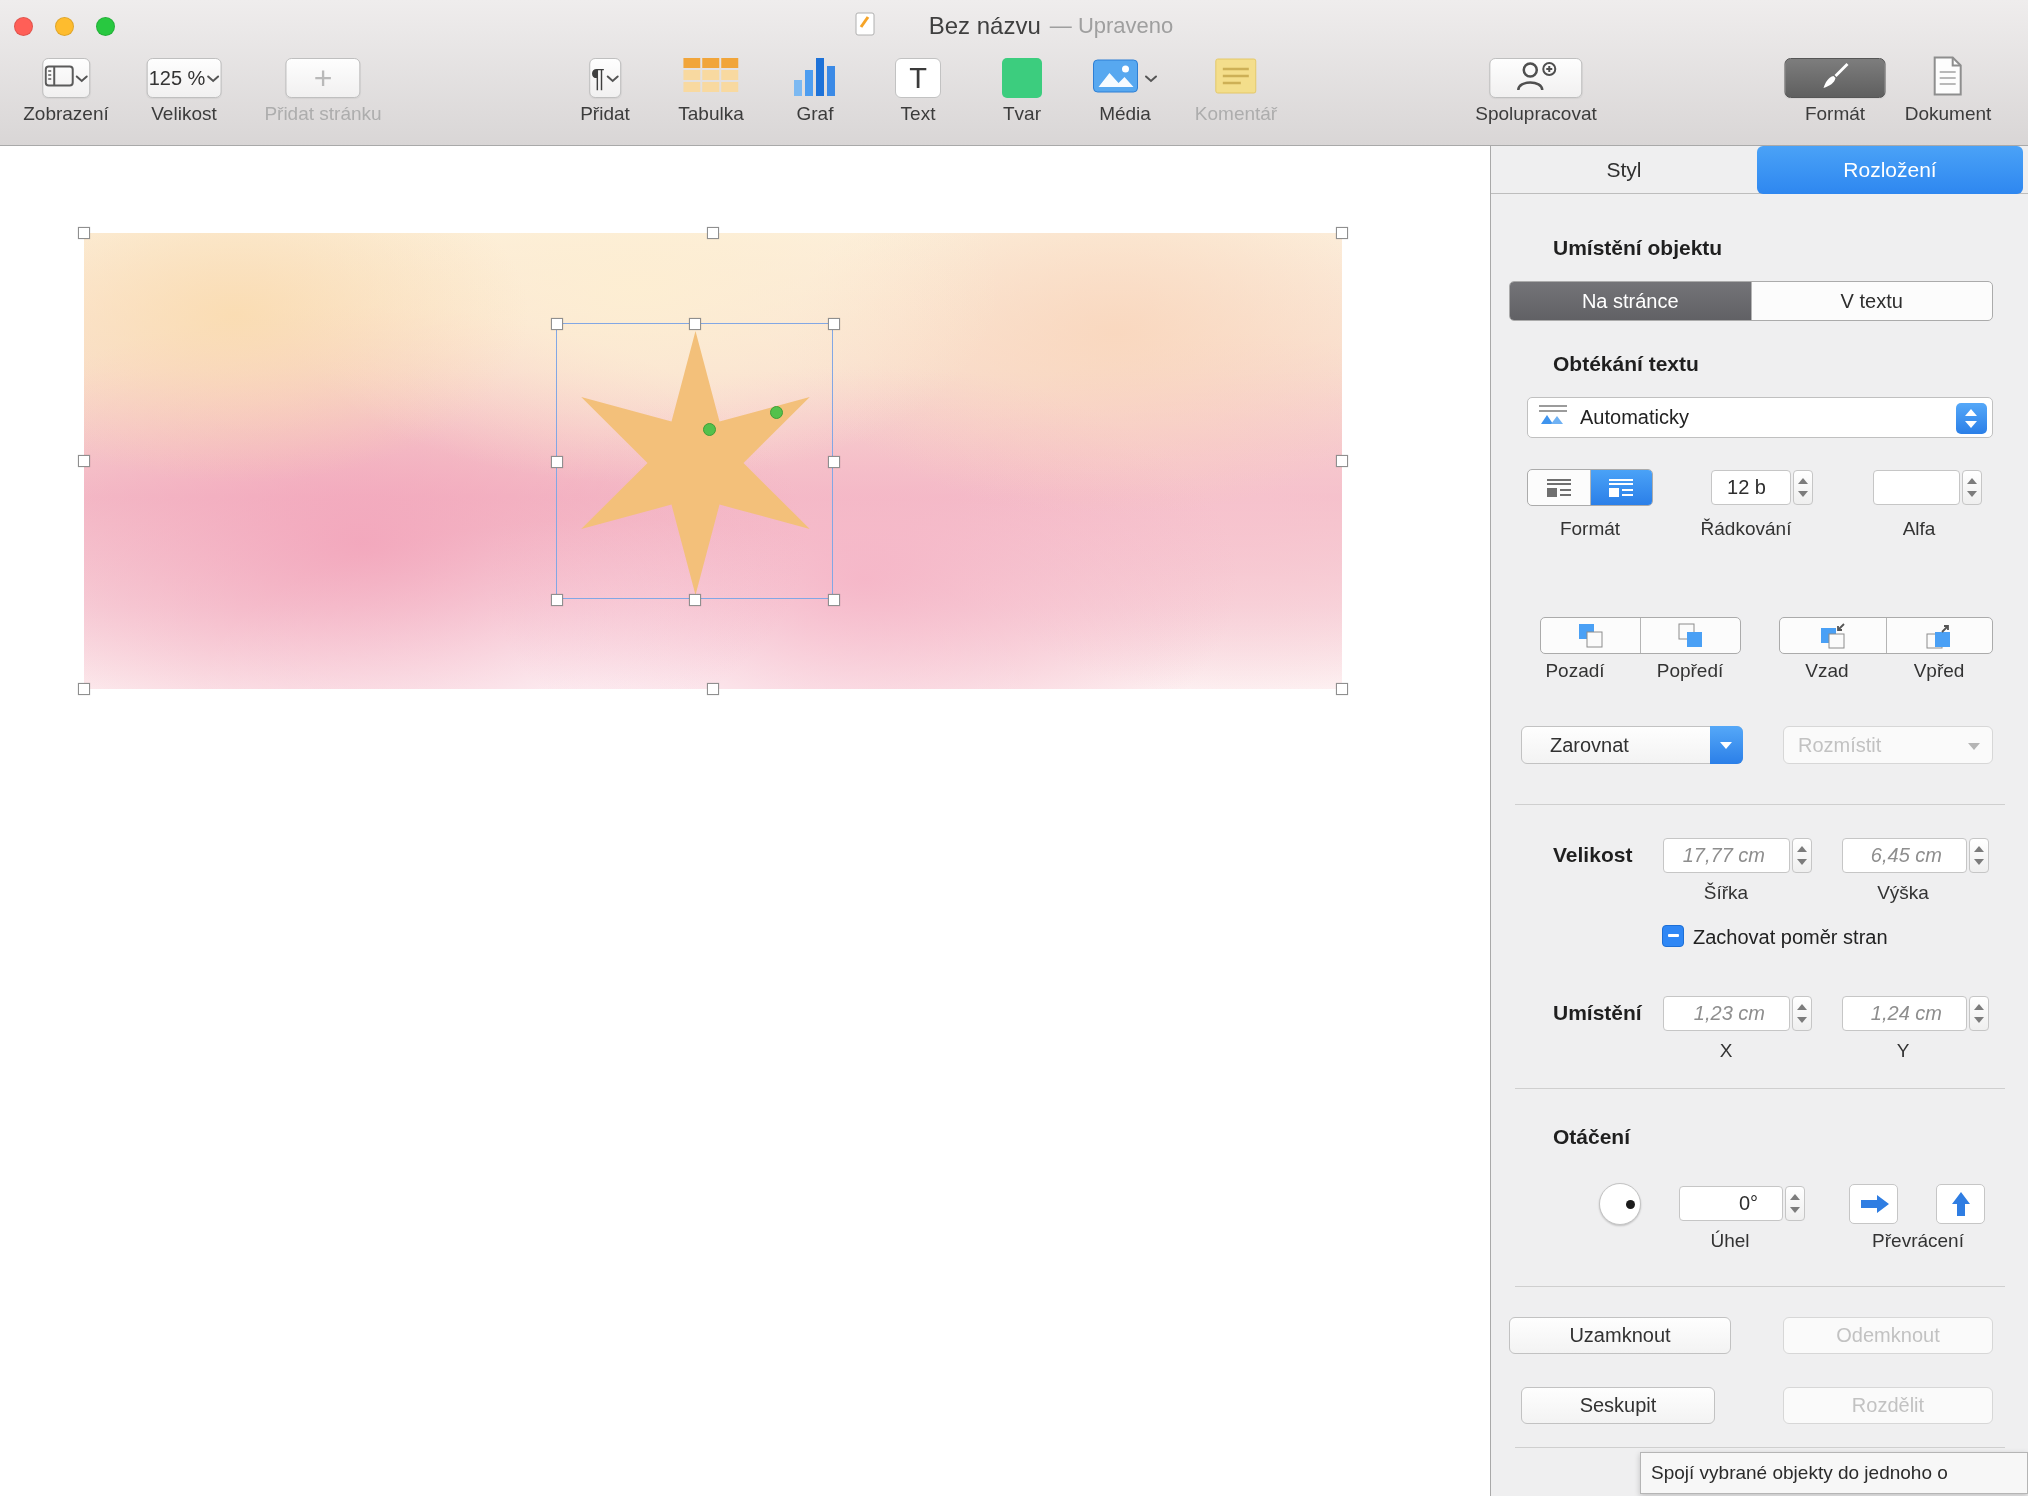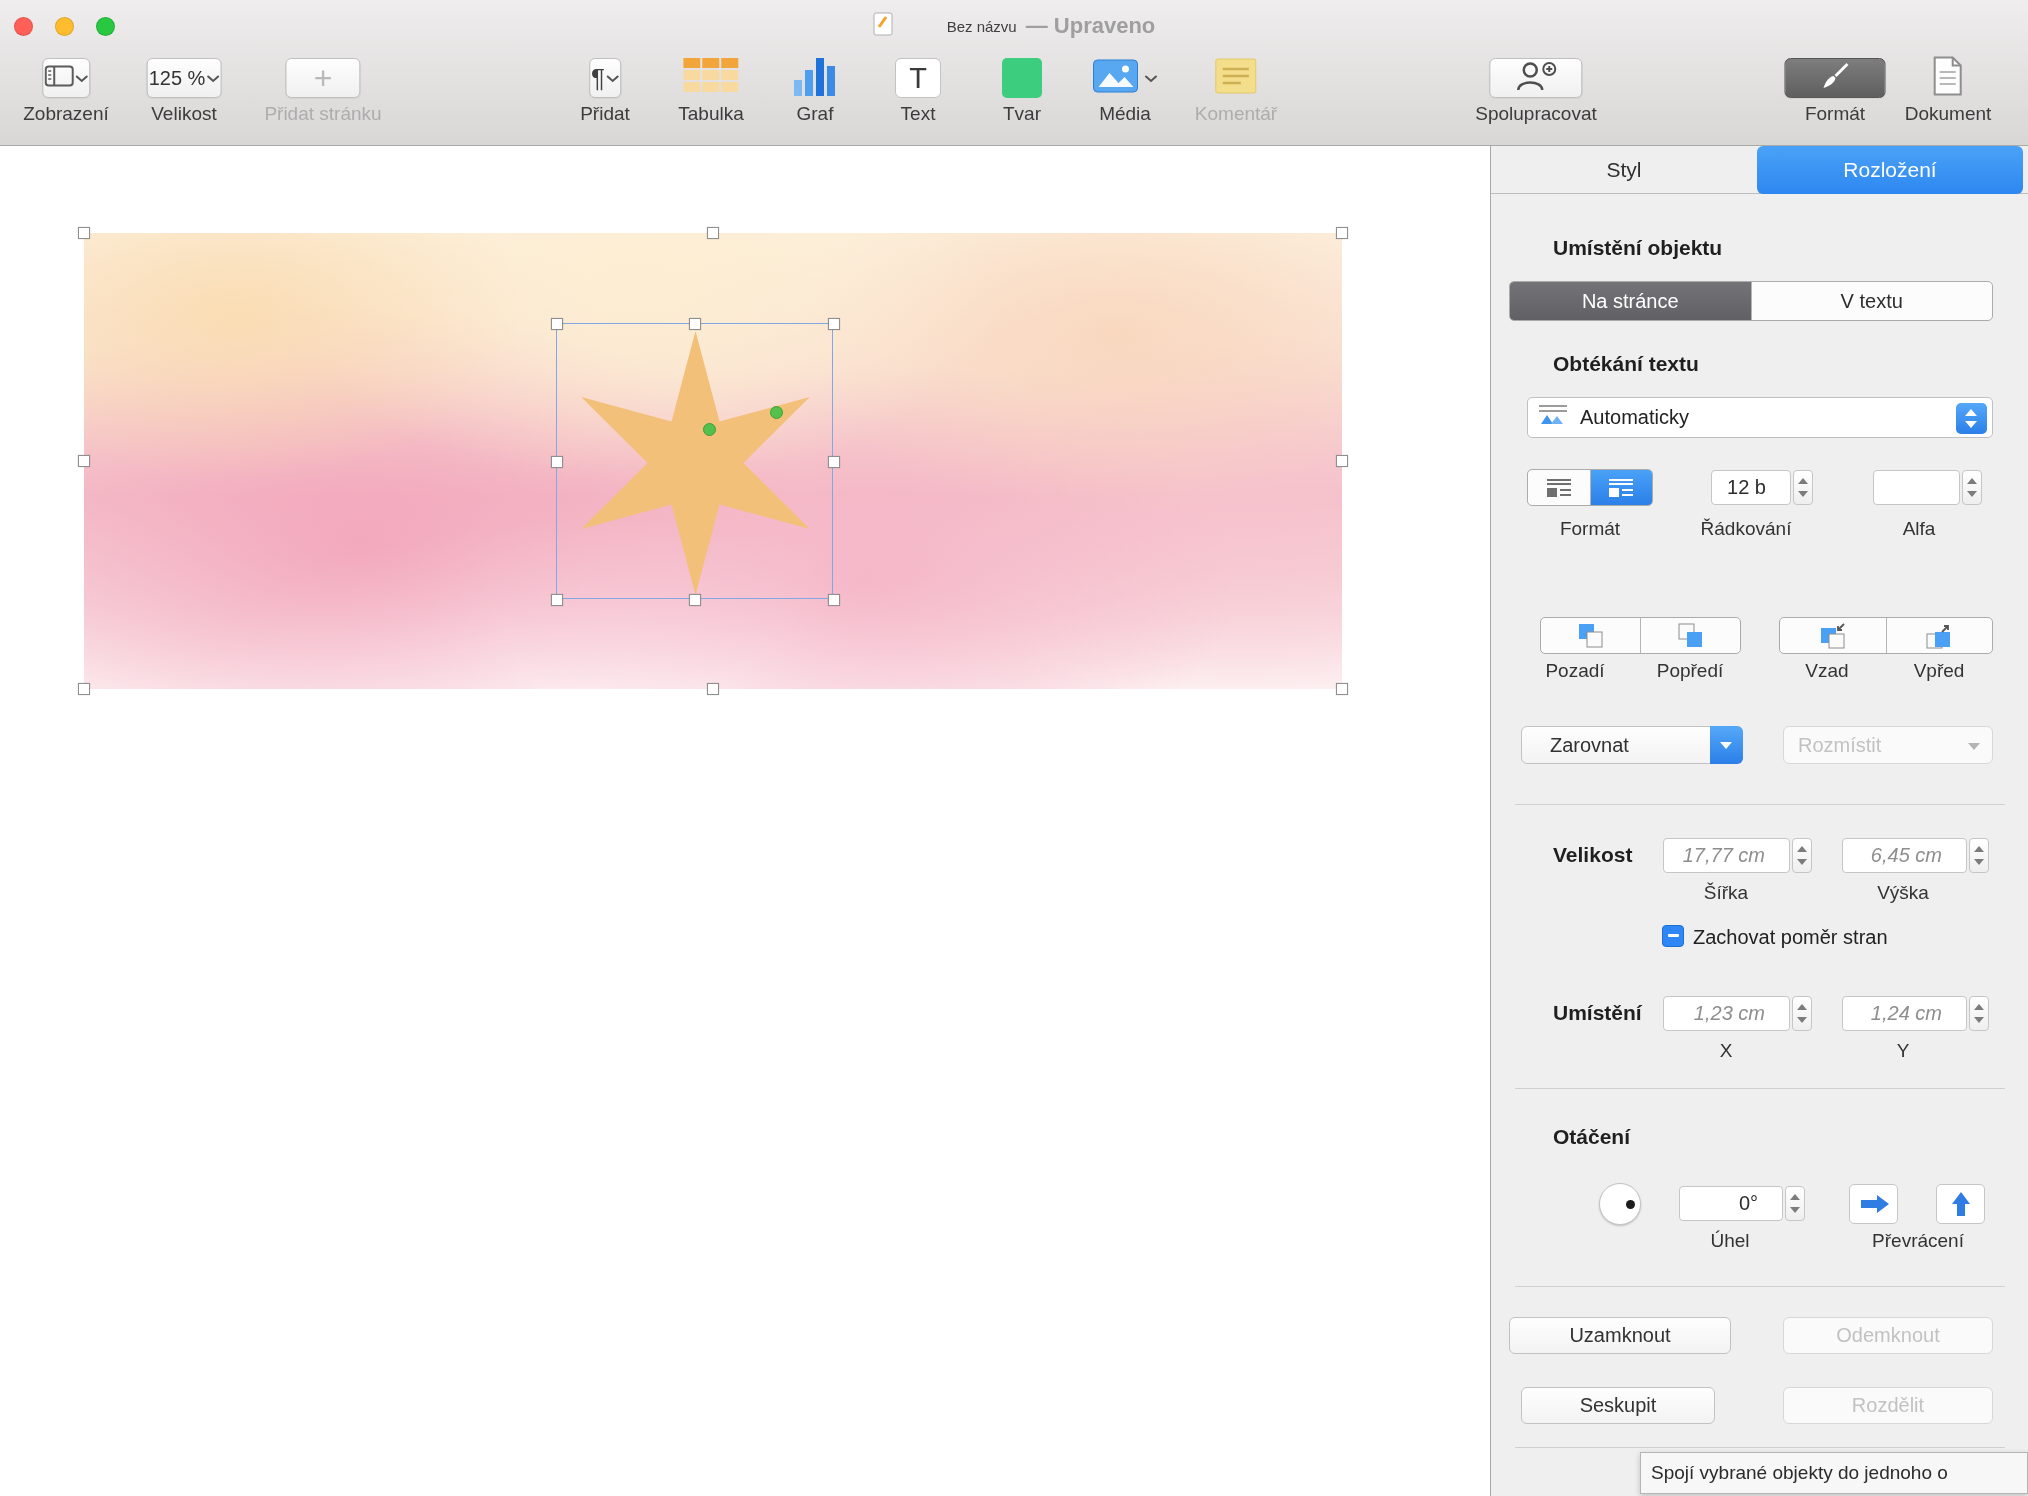--- a/index.html
+++ b/index.html
@@ -6,22 +6,22 @@
 html,body{width:2028px;height:1496px;}
 body{font-family:"Liberation Sans",sans-serif;background:#fff;position:relative;overflow:hidden;color:#333;}
 
 .header{position:absolute;left:0;top:0;width:2028px;height:146px;background:linear-gradient(#efeded,#d9d6d6);border-bottom:1px solid #a9a9a9;}
 .titlebar{position:absolute;left:0;top:0;width:100%;height:52px;}
 .tl{position:absolute;top:17px;width:19px;height:19px;border-radius:50%;border:1px solid rgba(0,0,0,.12);}
 .tl.red{left:14px;background:#ff5f57;}
 .tl.yellow{left:55px;background:#febc2e;}
 .tl.green{left:96px;background:#28c840;}
 .title-group{position:absolute;left:0;top:0;width:100%;height:52px;display:flex;align-items:center;justify-content:center;gap:9px;}
-.title-main{font-size:15px;color:#3f3f3f;margin-left:45px;}
-.title-suffix{font-size:22px;color:#9f9f9f;font-weight:bold;}
+.title-main{font-size:24px;color:#3f3f3f;margin-left:45px;}
+.title-suffix{font-size:22px;color:#9f9f9f;}
 
 .tb-item{position:absolute;top:56px;transform:translateX(-50%);text-align:center;white-space:nowrap;}
 .tb-icon{height:44px;display:flex;align-items:center;justify-content:center;gap:6px;}
 .tb-label{margin-top:3px;font-size:19px;color:#3c3c3c;}
 .tb-label.dis{color:#adadad;}
 .tb-btn{height:40px;background:linear-gradient(#fefefe,#f1f0f0);border:1px solid #bfbfbf;border-radius:6px;display:flex;align-items:center;justify-content:center;gap:1px;padding:0 1px;box-shadow:0 1px 1px rgba(0,0,0,.05);}
 .tb-btn.dark{background:linear-gradient(#7d7d7d,#5f5f5f);border-color:#565656;width:101px;}
 .zoom-txt{font-size:20px;color:#333;}
 .plus-glyph{font-size:32px;color:#b9b9b9;line-height:1;}
 .para-glyph{font-size:26px;color:#3f3f3f;line-height:1;}

